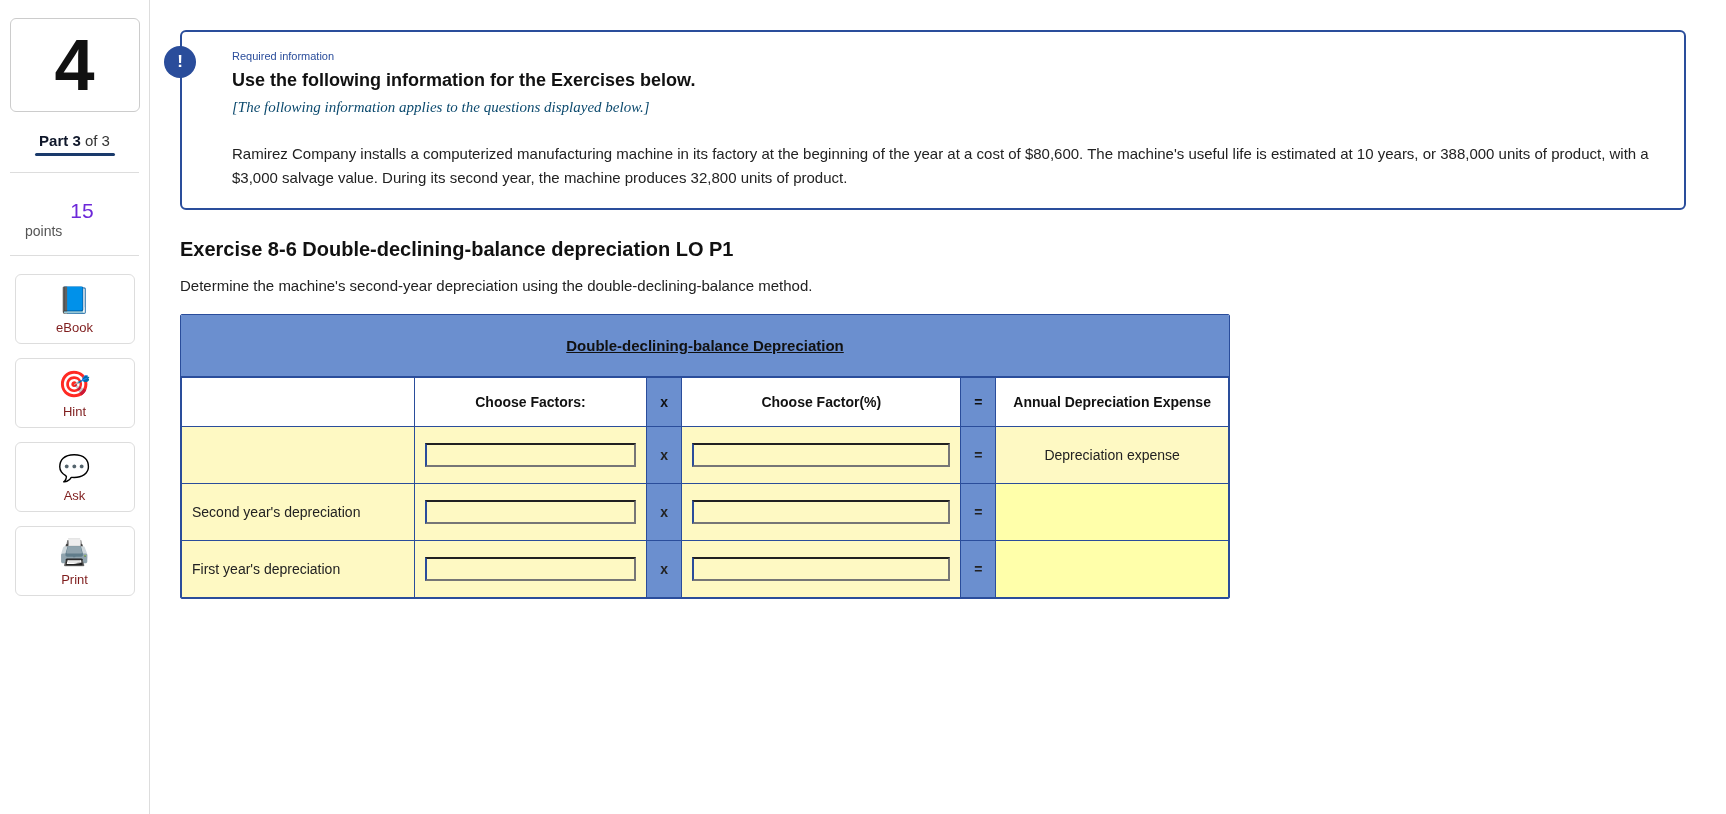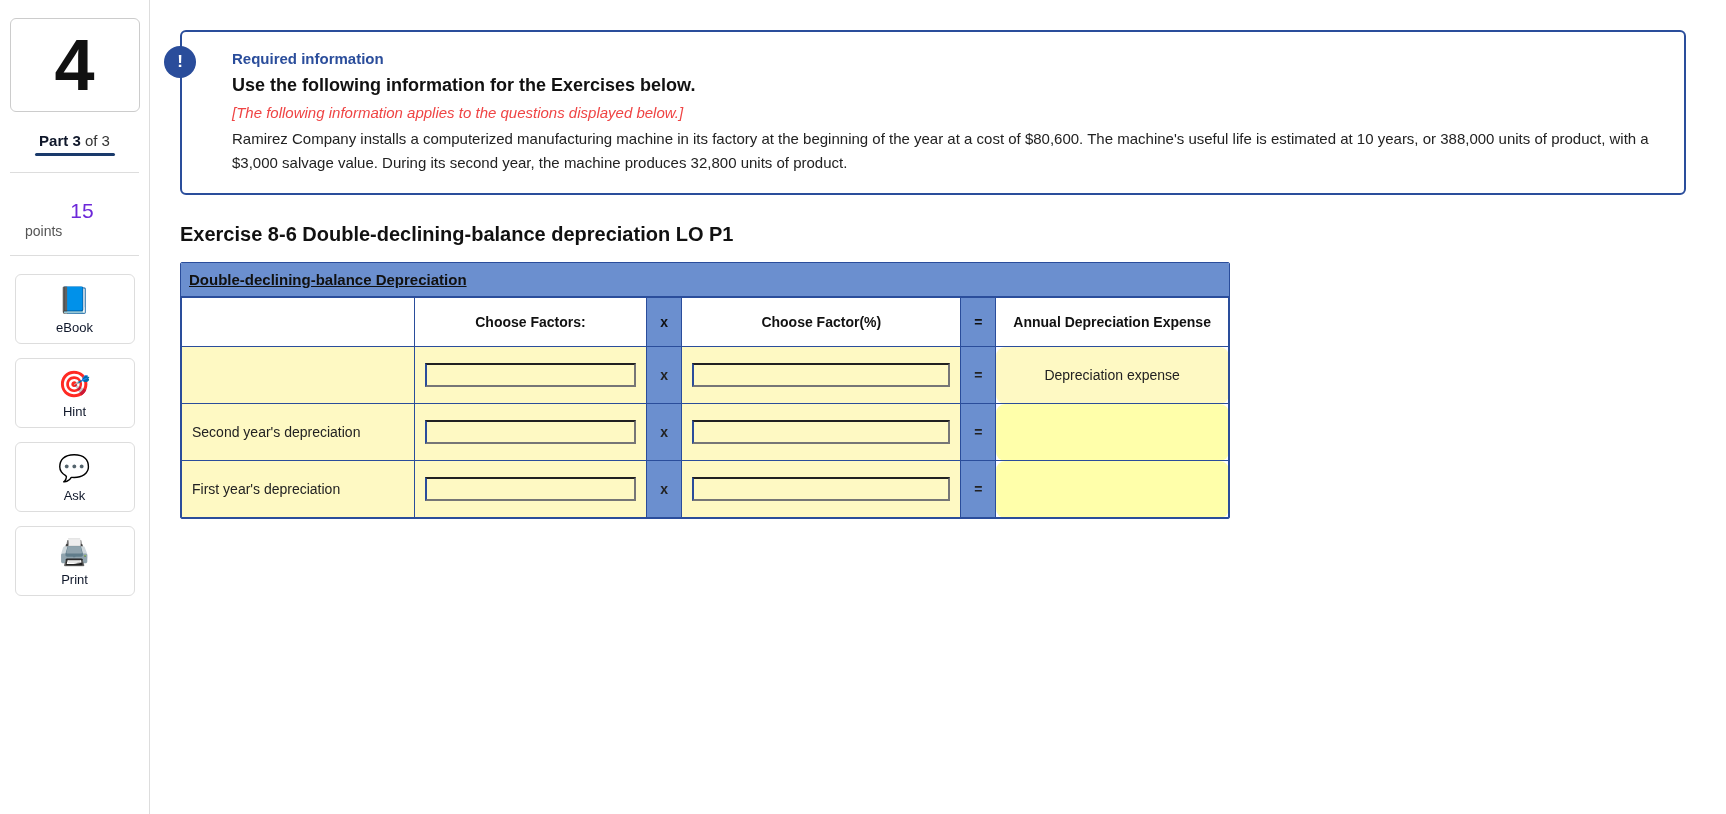--- a/index.html
+++ b/index.html
@@ -92,21 +92,21 @@
       background: #fff;
       cursor: pointer;
       gap: 4px;
       margin: 2px 0;
     }
     .sidebar-btn .btn-icon {
       font-size: 26px;
     }
     .sidebar-btn .btn-label {
       font-size: 13px;
-      color: #0f172a;
+      color: #7f1d1d;
     }
     
     .main-content {
       flex: 1;
       padding: 30px 40px 30px 30px;
       background: #fff;
     }
     
     .info-box {
       border: 2px solid #2a4d9b;
@@ -126,35 +126,36 @@
       border-radius: 50%;
       display: flex;
       align-items: center;
       justify-content: center;
       color: #fff;
       font-weight: bold;
       font-size: 17px;
     }
     .info-box .required-label {
       color: #2a4d9b;
-      font-weight: bold;
-      font-size: 15px;
+      font-weight: normal;
+      font-size: 11px;
       margin-bottom: 8px;
     }
     .info-box .info-title {
       font-weight: bold;
       font-size: 18px;
       color: #111;
       margin-bottom: 8px;
     }
     .info-box .info-italic {
       font-style: italic;
-      color: #ef4444;
-      margin-bottom: 6px;
-      font-size: 15px;
+      color: #0c4a6e;
+      margin-bottom: 26px;
+      font-size: 15px;
+      font-family: Liberation Serif, serif;
     }
     .info-box .info-body {
       color: #222;
       font-size: 15px;
       line-height: 1.6;
     }
     
     .exercise-title {
       font-weight: bold;
       font-size: 20px;
@@ -168,25 +169,25 @@
     }
     
     .table-wrapper {
       border: 1px solid #2a4d9b;
       border-radius: 2px;
       overflow: hidden;
       max-width: 1050px;
     }
     .table-title-row {
       background: #6b8fcf;
-      text-align: left;
-      font-weight: bold;
-      font-size: 15px;
-      color: #111;
-      padding: 8px;
+      text-align: center;
+      font-weight: bold;
+      font-size: 15px;
+      color: #111;
+      padding: 22px;
       border-bottom: 1px solid #2a4d9b;
       text-decoration: underline;
     }
     table {
       width: 100%;
       border-collapse: collapse;
     }
     th, td {
       border: 1px solid #2a4d9b;
       padding: 16px 10px;
@@ -198,21 +199,21 @@
       font-weight: bold;
       text-align: center;
       color: #111;
       font-size: 14px;
     }
     .col-label { width: 200px; background: #fff; }
     .col-choose-factors { width: 200px; background: #fff; }
     .col-x { width: 30px; text-align: center; background: #6b8fcf; color: #111; font-weight: bold; }
     .col-choose-factor-pct { width: 240px; background: #fff; text-align: center; }
     .col-eq { width: 30px; text-align: center; background: #6b8fcf; color: #111; font-weight: bold; }
-    .col-annual-dep { width: 200px; background: #fff; text-align: center; border-radius: 9px; }
+    .col-annual-dep { width: 200px; background: #fff; text-align: center; }
     .data-row td { background: #fef9c3; }
     .data-row td.x-cell { background: #6b8fcf; text-align: center; font-weight: bold; }
     .data-row td.eq-cell { background: #6b8fcf; text-align: center; font-weight: bold; }
     .data-row td.yellow-cell { background: #ffffaa; }
     .input-field {
       width: 100%;
       border: none;
       outline: none;
       background: transparent;
       font-size: 14px;
@@ -269,20 +270,21 @@
     <div class="info-box">
       <div class="alert-icon">!</div>
       <div class="required-label">Required information</div>
       <div class="info-title">Use the following information for the Exercises below.</div>
       <div class="info-italic">[The following information applies to the questions displayed below.]</div>
       <div class="info-body">Ramirez Company installs a computerized manufacturing machine in its factory at the beginning of the year at a cost of $80,600. The machine's useful life is estimated at 10 years, or 388,000 units of product, with a $3,000 salvage value. During its second year, the machine produces 32,800 units of product.</div>
     </div>
 
     <div class="exercise-title">Exercise 8-6 Double-declining-balance depreciation LO P1</div>
 
+    <div class="exercise-desc">Determine the machine's second-year depreciation using the double-declining-balance method.</div>
 
     <div class="table-wrapper">
       <div class="table-title-row">Double-declining-balance Depreciation</div>
       <table>
         <thead>
           <tr class="header-row-0">
             <th class="col-label"></th>
             <th class="col-choose-factors">Choose Factors:</th>
             <th class="col-x">x</th>
             <th class="col-choose-factor-pct">Choose Factor(%)</th>

